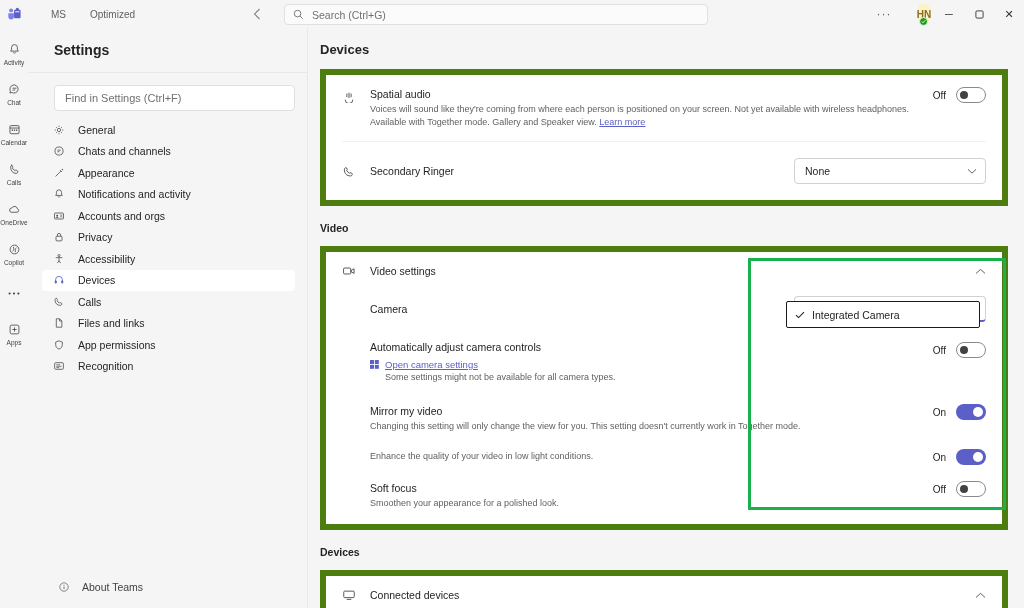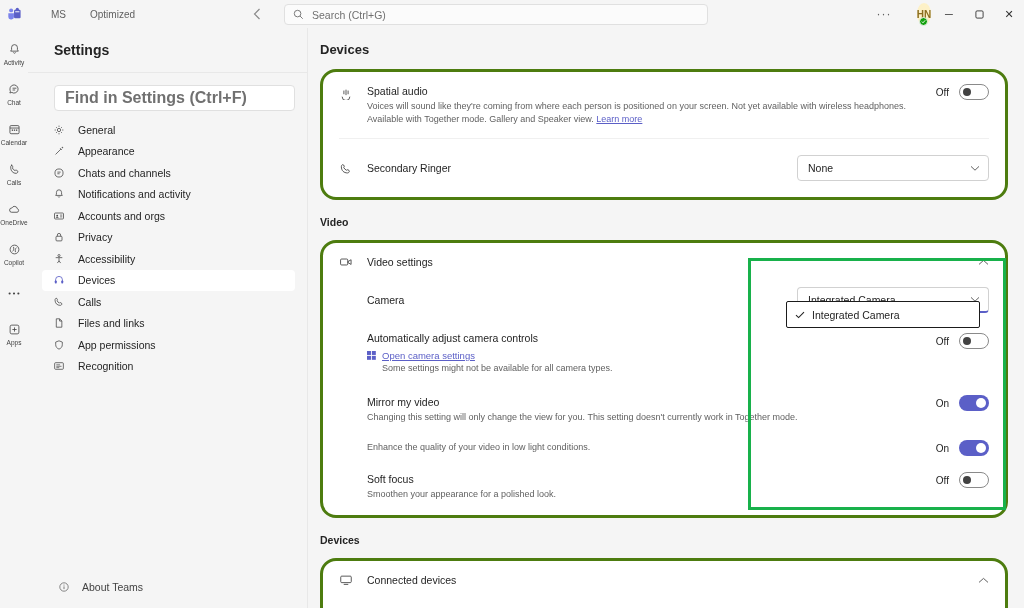--- a/index.html
+++ b/index.html
@@ -63,40 +63,40 @@
   .sidebar {
     position: absolute; left: 28px; top: 28px; width: 280px; height: 580px;
     background: #f5f5f5; border-right: 1px solid #e8e8e8;
   }
   .sb-title { padding: 14px 0 0 26px; font-size: 14px; font-weight: bold; color: #242424; }
   .sb-divider { margin-top: 14px; border-top: 1px solid #e8e8e8; }
   .sb-search {
     margin: 12px 12px 0 26px; height: 26px; background: #fff;
     border: 1px solid #e0e0e0; border-radius: 4px; display: flex; align-items: center; padding: 0 10px;
   }
-  .sb-search .ph { font-size: 16px; color: #707070; font-weight: bold; }
+  .sb-search .ph { font-size: 11px; color: #707070; }
   .sb-list { margin-top: 8px; }
   .sb-item {
     height: 21.5px; margin: 0 12px 0 14px; padding-left: 10px; border-radius: 4px;
     display: flex; align-items: center; gap: 12px; color: #242424; font-size: 10.5px;
   }
   .sb-item.active { background: #ffffff; }
   .sb-item .ico { width: 14px; display: flex; align-items: center; justify-content: center; color: #424242; }
   .sb-item.active .ico { color: #5b5fc7; }
   .sb-about {
     position: absolute; left: 20px; bottom: 10px; height: 22px; padding-left: 10px;
     display: flex; align-items: center; gap: 12px; color: #424242; font-size: 10.5px;
   }
 
   
   .main { position: absolute; left: 308px; top: 28px; width: 716px; height: 580px; background: #f5f5f5;
           overflow: hidden; }
   .page-title { padding: 14px 0 0 12px; font-size: 13px; font-weight: bold; color: #242424; }
   .card {
-    margin: 12px 16px 0 12px; background: #ffffff; border: 3px solid #4d7c0f; border-radius: 16px;
+    margin: 12px 16px 0 12px; background: #ffffff; border: 6px solid #4d7c0f; border-radius: 0;
   }
   .section-label { margin: 16px 0 0 12px; font-size: 10.5px; font-weight: bold; color: #242424; }
 
   .row { display: flex; align-items: flex-start; padding: 12px 16px; position: relative; }
   .row .ricon { width: 28px; flex: none; color: #424242; padding-top: 2px; display:flex; justify-content:flex-start;}
   .row .rbody { flex: 1; min-width: 0; padding-right: 8px; }
   .rtitle { font-size: 10.5px; color: #242424; line-height: 15px; }
   .rdesc { font-size: 9px; color: #616161; line-height: 13px; margin-top: 1px; }
   .rdesc a, .link { color: #5b5fc7; text-decoration: underline; }
   .hr { height: 1px; background: #f0f0f0; margin: 0 16px; }
@@ -296,34 +296,34 @@
           <svg width="12" height="12" viewBox="0 0 16 16">
               <circle cx="8" cy="8" r="2.2" fill="none" stroke="currentColor" stroke-width="1"></circle>
               <path d="M8 2.2v1.6M8 12.2v1.6M13.8 8h-1.6M3.8 8H2.2M12 4l-1.1 1.1M5.1 10.9 4 12M12 12l-1.1-1.1M5.1 5.1 4 4" stroke="currentColor" stroke-width="1"></path>
             </svg>
         </span>
         <span>General</span>
       </div>
       <div class="sb-item">
         <span class="ico">
           <svg width="12" height="12" viewBox="0 0 16 16">
+              <circle cx="8" cy="8" r="5.4" fill="none" stroke="currentColor" stroke-width="1"></circle>
+              <path d="M5.8 6.8h4.4M5.8 9h3" stroke="currentColor" stroke-width="1"></path>
+            </svg>
+        </span>
+        <span>Chats and channels</span>
+      </div>
+      <div class="sb-item">
+        <span class="ico">
+          <svg width="12" height="12" viewBox="0 0 16 16">
               <path d="M3.4 12.6 10.6 5.4M9.4 4.2l2.4 2.4" stroke="currentColor" stroke-width="1"></path>
               <path d="M12.6 2.4v2M11.6 3.4h2" stroke="currentColor" stroke-width=".8"></path>
             </svg>
         </span>
         <span>Appearance</span>
-      </div>
-      <div class="sb-item">
-        <span class="ico">
-          <svg width="12" height="12" viewBox="0 0 16 16">
-              <circle cx="8" cy="8" r="5.4" fill="none" stroke="currentColor" stroke-width="1"></circle>
-              <path d="M5.8 6.8h4.4M5.8 9h3" stroke="currentColor" stroke-width="1"></path>
-            </svg>
-        </span>
-        <span>Chats and channels</span>
       </div>
       <div class="sb-item">
         <span class="ico">
           <svg width="12" height="12" viewBox="0 0 16 16">
               <path d="M8 2.4a3.4 3.4 0 0 1 3.4 3.4v2.4l1 1.7H3.6l1-1.7V5.8A3.4 3.4 0 0 1 8 2.4z" fill="none" stroke="currentColor" stroke-width="1"></path>
               <path d="M6.7 11.4a1.4 1.4 0 0 0 2.6 0" fill="none" stroke="currentColor" stroke-width="1"></path>
             </svg>
         </span>
         <span>Notifications and activity</span>
       </div>

